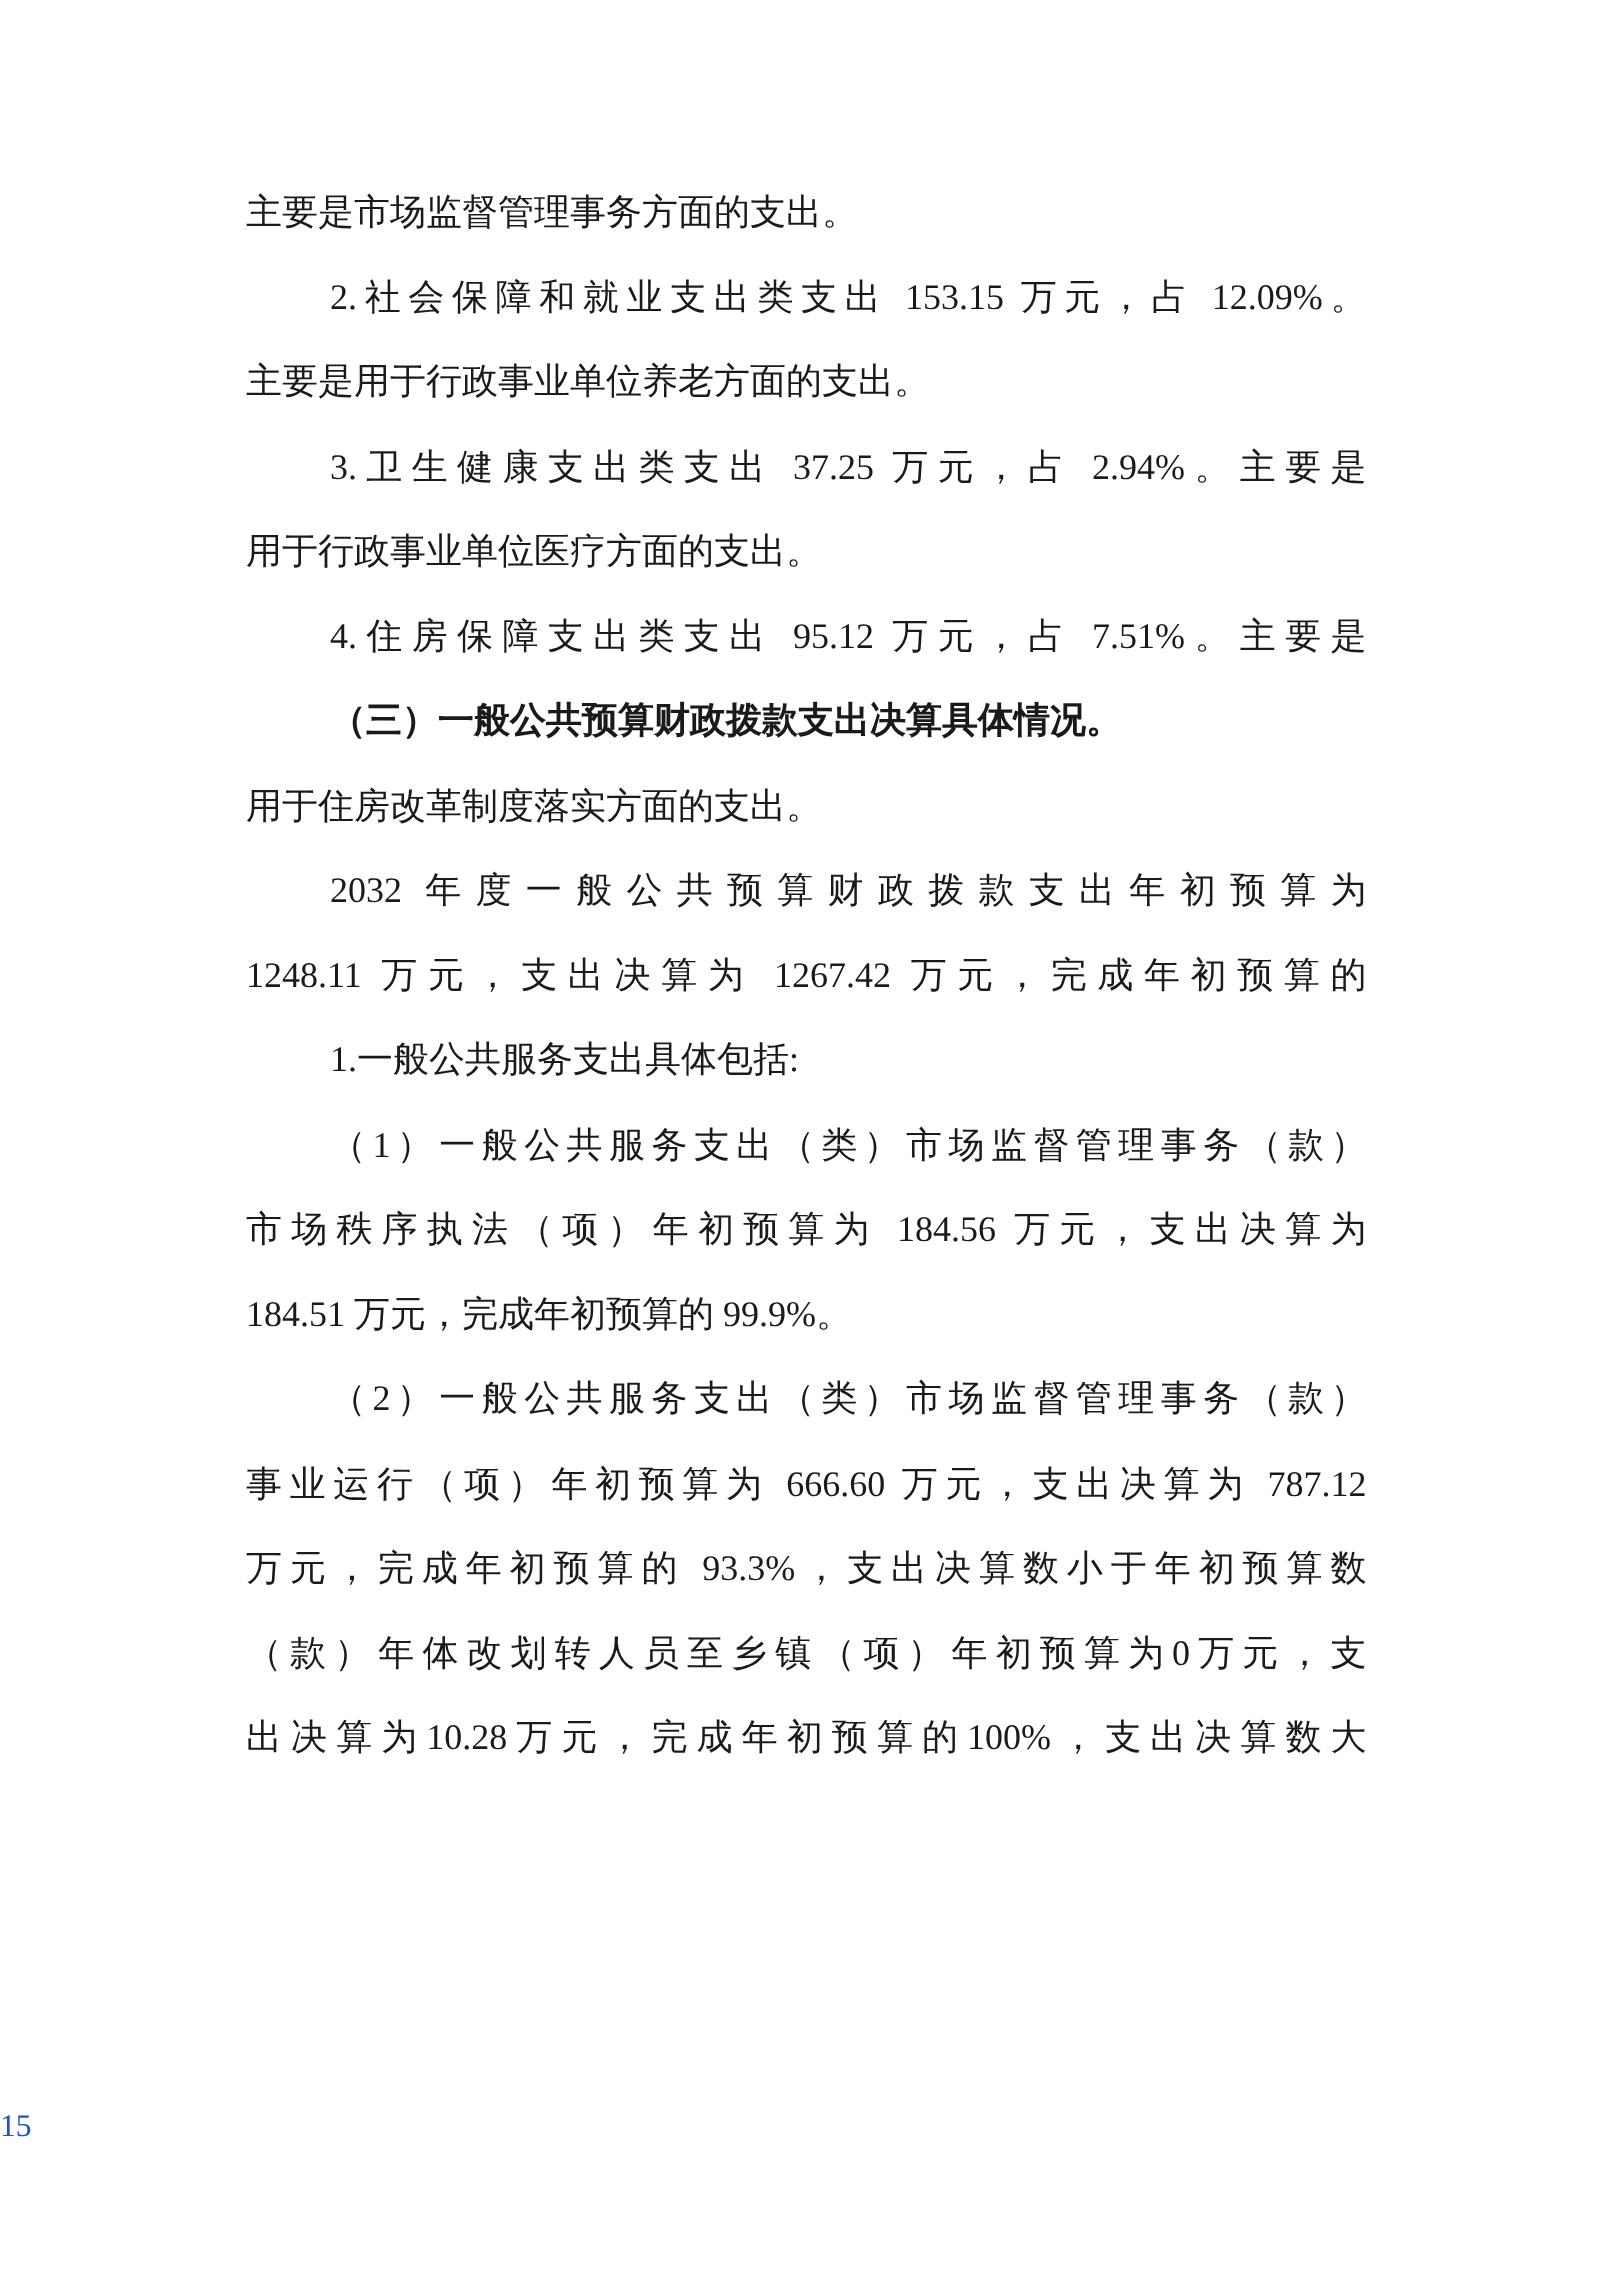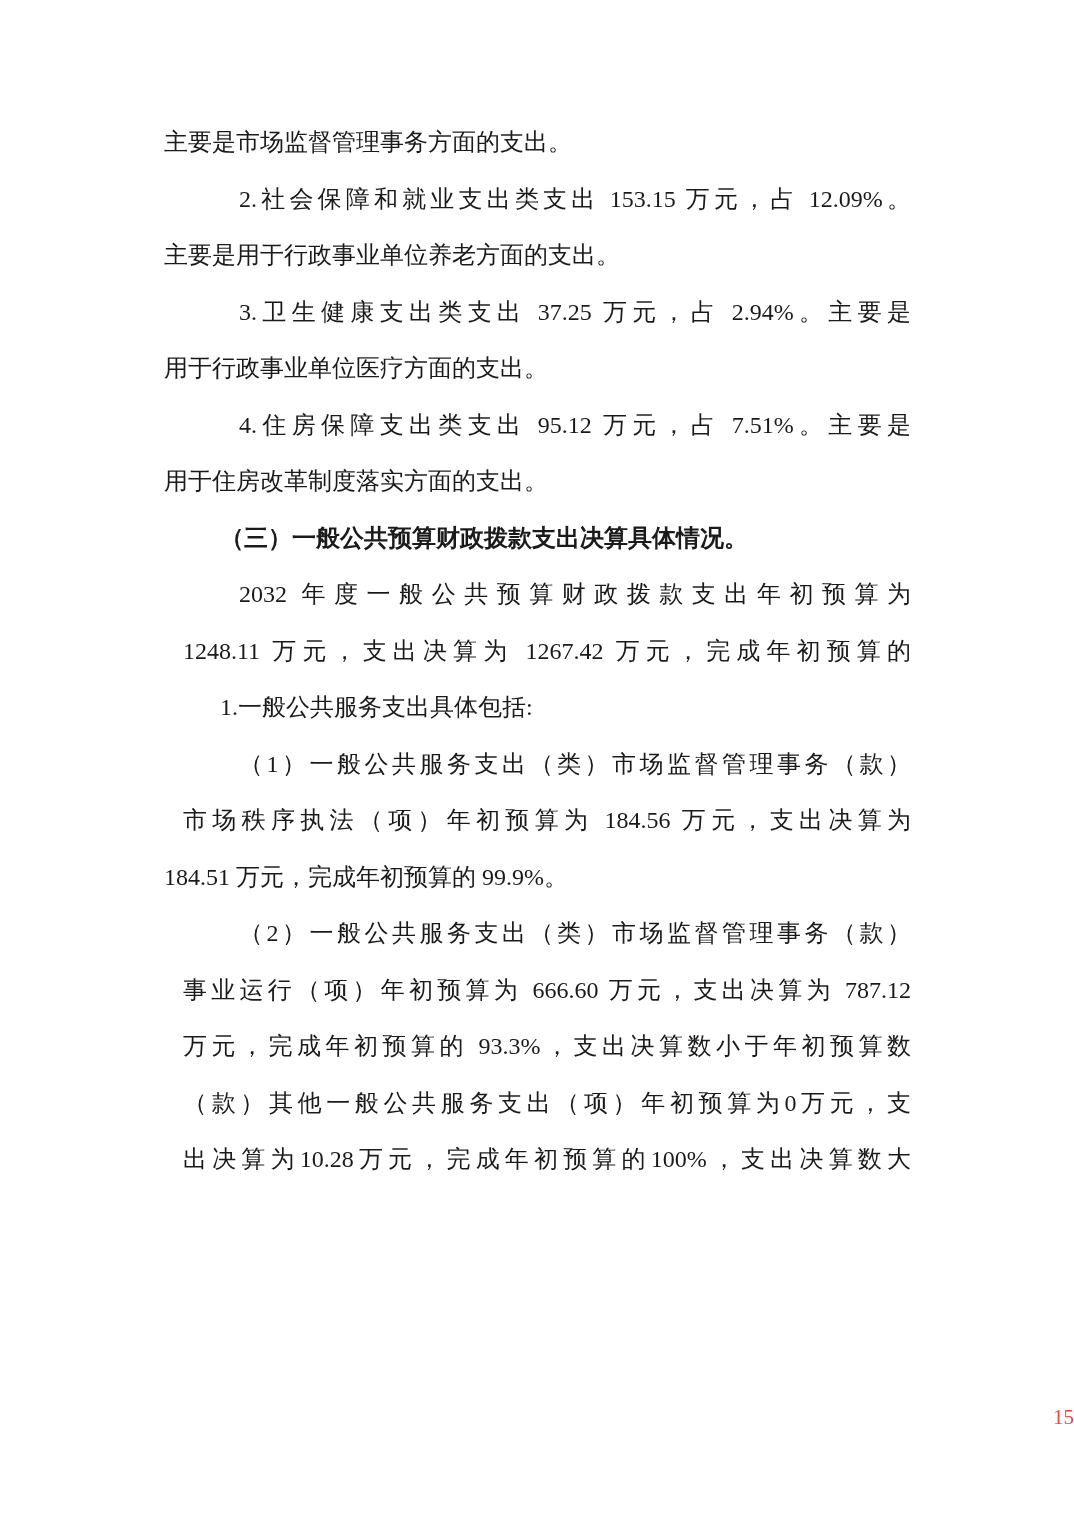--- a/index.html
+++ b/index.html
@@ -34,56 +34,55 @@
     overflow: visible;
   }
   
   .i {
     text-indent: 56px;
   }
   
   .j {
     text-align: justify;
     text-align-last: justify;
-    margin-left: 19px;
   }
   .heading {
     font-weight: bold;
   }
   .page-num {
     position: absolute;
     top: 1402px;
     left: 0;
     width: 100%;
-    text-align: right;
+    text-align: left;
     font-size: 21px;
     line-height: 30px;
-    color: #ef4444;
+    color: #1d4ed8;
   }
 </style>
 </head>
 <body>
 
 <div class="doc-page">
   <div class="doc-content">
     <div class="ln">主要是市场监督管理事务方面的支出。</div>
     <div class="ln i j">2.社会保障和就业支出类支出 153.15 万元，占 12.09%。</div>
     <div class="ln">主要是用于行政事业单位养老方面的支出。</div>
     <div class="ln i j">3.卫生健康支出类支出 37.25 万元，占 2.94%。主要是</div>
     <div class="ln">用于行政事业单位医疗方面的支出。</div>
     <div class="ln i j">4.住房保障支出类支出 95.12 万元，占 7.51%。主要是</div>
+    <div class="ln i heading">（三）一般公共预算财政拨款支出决算具体情况。</div>
     <div class="ln">用于住房改革制度落实方面的支出。</div>
-    <div class="ln i heading">（三）一般公共预算财政拨款支出决算具体情况。</div>
     <div class="ln i j">2032 年度一般公共预算财政拨款支出年初预算为</div>
     <div class="ln j">1248.11 万元，支出决算为 1267.42 万元，完成年初预算的</div>
     <div class="ln i">1.一般公共服务支出具体包括:</div>
     <div class="ln i j">（1）一般公共服务支出（类）市场监督管理事务（款）</div>
     <div class="ln j">市场秩序执法（项）年初预算为 184.56 万元，支出决算为</div>
     <div class="ln">184.51 万元，完成年初预算的 99.9%。</div>
     <div class="ln i j">（2）一般公共服务支出（类）市场监督管理事务（款）</div>
     <div class="ln j">事业运行（项）年初预算为 666.60 万元，支出决算为 787.12</div>
     <div class="ln j">万元，完成年初预算的 93.3%，支出决算数小于年初预算数</div>
-    <div class="ln j">（款）其他一般公共服务支出（项）年初预算为0万元，支</div>
+    <div class="ln j">（款）年体改划转人员至乡镇（项）年初预算为0万元，支</div>
     <div class="ln j">出决算为10.28万元，完成年初预算的100%，支出决算数大</div>
   </div>
 
   <div class="page-num">15</div>
 </div>
 
 </body></html>

